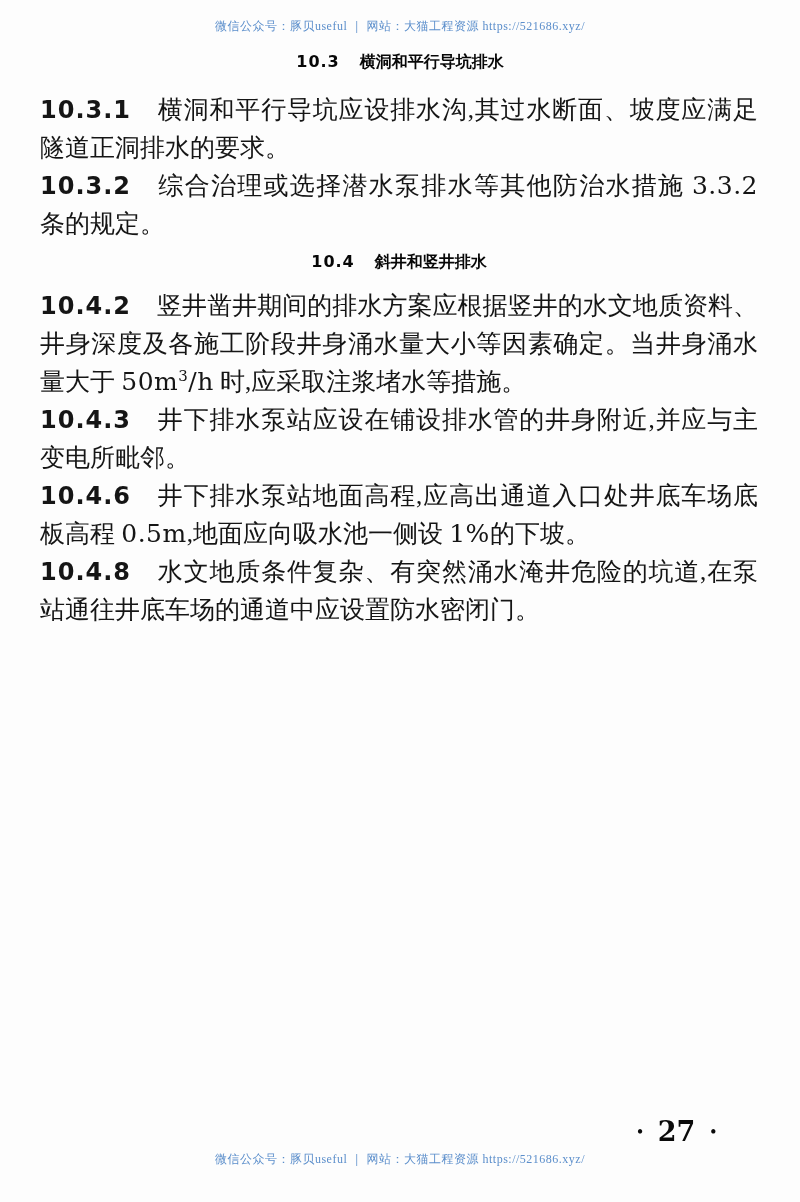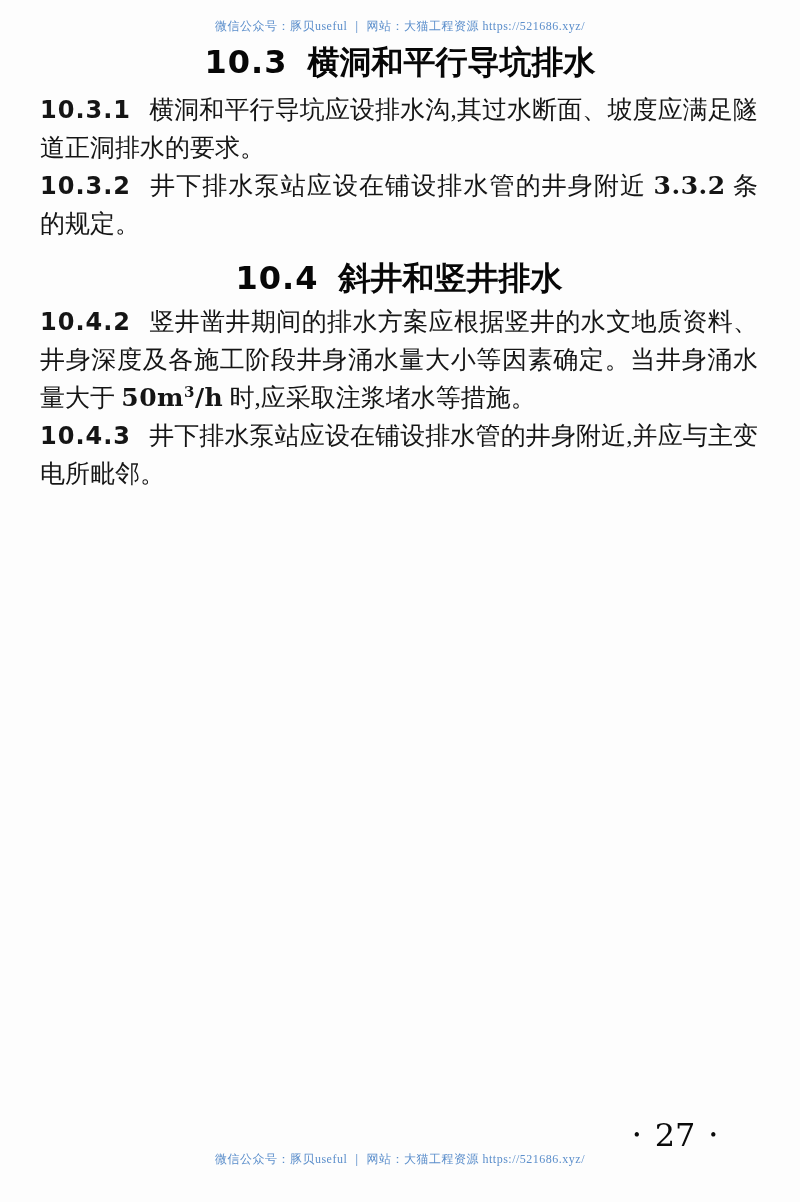--- a/index.html
+++ b/index.html
@@ -22,70 +22,70 @@
     font-family: "Liberation Serif", serif;
   }
   .wm-top { padding-top: 15px; }
   .wm-bottom { position: absolute; top: 1148px; left: 0; right: 0; }
 
   
   .section-heading {
     text-align: center;
     font-weight: bold;
     color: #070707;
-    font-size: 32px;
+    font-size: 16px;
   }
   h1.section-heading { margin: 9px 0 0 0; line-height: 32px; }
-  h2.section-heading { margin: 16px 0 6px 0; line-height: 38px; }
+  h2.section-heading { margin: 0 0 6px 0; line-height: 38px; }
   .h-num {
     font-family: "DejaVu Sans", "Liberation Sans", sans-serif;
     letter-spacing: 1px;
     margin-right: 20px;
   }
 
   
   .content {
     margin: 13px 42px 0 40px;
     font-size: 25px;
     line-height: 38px;
     text-align: justify;
   }
   .clause { margin: 0; }
   .cnum {
     font-weight: bold;
     font-size: 24px;
     font-family: "DejaVu Sans", "Liberation Sans", sans-serif;
     letter-spacing: 1px;
-    margin-right: 18px;
+    margin-right: 26px;
     white-space: nowrap;
   }
   .bnum {
-    font-weight: bold;
+    font-weight: normal;
     font-family: "DejaVu Serif", "Liberation Serif", serif;
     letter-spacing: 0.5px;
   }
   .sup {
     font-size: 15px;
     vertical-align: super;
     line-height: 0;
   }
 
   
   .pageno {
     position: absolute;
     top: 1116px;
     right: 84px;
     display: flex;
     align-items: center;
     gap: 15px;
     color: #0a0a0a;
   }
   .pageno .no {
-    font-size: 32px;
-    font-weight: normal;
+    font-size: 27px;
+    font-weight: bold;
     font-family: "DejaVu Serif", "Liberation Serif", serif;
   }
   .pageno .dot { font-size: 16px; font-weight: bold; }
 </style>
 </head>
 <body>
 
 <div class="page">
 
   <div class="watermark wm-top">微信公众号：豚贝useful ｜ 网站：大猫工程资源 https://521686.xyz/</div>
@@ -94,41 +94,47 @@
     <span class="h-num">10.3</span><span class="h-title">横洞和平行导坑排水</span>
   </h1>
 
   <div class="content">
 
     <p class="clause">
       <span class="cnum">10.3.1</span><span>横洞和平行导坑应设排水沟,其过水断面、坡度应满足隧道正洞排水的要求。</span>
     </p>
 
     <p class="clause">
-      <span class="cnum">10.3.2</span><span>井下排水泵站应设在铺设排水管的井身附近 </span><span class="bnum">3.3.2</span><span> 条的规定。</span>
+      <span class="cnum">10.3.2</span><span>综合治理或选择潜水泵排水等其他防治水措施 </span><span class="bnum">3.3.2</span><span> 条的规定。</span>
     </p>
 
 
     <h2 class="section-heading">
       <span class="h-num">10.4</span><span class="h-title">斜井和竖井排水</span>
     </h2>
 
 
     <p class="clause">
       <span class="cnum">10.4.2</span><span>竖井凿井期间的排水方案应根据竖井的水文地质资料、井身深度及各施工阶段井身涌水量大小等因素确定。当井身涌水量大于 </span><span class="bnum">50m</span><span class="bnum sup">3</span><span class="bnum">/h</span><span> 时,应采取注浆堵水等措施。</span>
     </p>
 
     <p class="clause">
       <span class="cnum">10.4.3</span><span>井下排水泵站应设在铺设排水管的井身附近,并应与主变电所毗邻。</span>
     </p>
 
 
 
+    <p class="clause">
+      <span class="cnum">10.4.6</span><span>井下排水泵站地面高程,应高出通道入口处井底车场底板高程 </span><span class="bnum">0.5m</span><span>,地面应向吸水池一侧设 </span><span class="bnum">1%</span><span>的下坡。</span>
+    </p>
 
 
+    <p class="clause">
+      <span class="cnum">10.4.8</span><span>水文地质条件复杂、有突然涌水淹井危险的坑道,在泵站通往井底车场的通道中应设置防水密闭门。</span>
+    </p>
 
   </div>
 
   <div class="pageno">
     <span class="dot">•</span>
     <span class="no">27</span>
     <span class="dot">•</span>
   </div>
 
   <div class="watermark wm-bottom">微信公众号：豚贝useful ｜ 网站：大猫工程资源 https://521686.xyz/</div>

